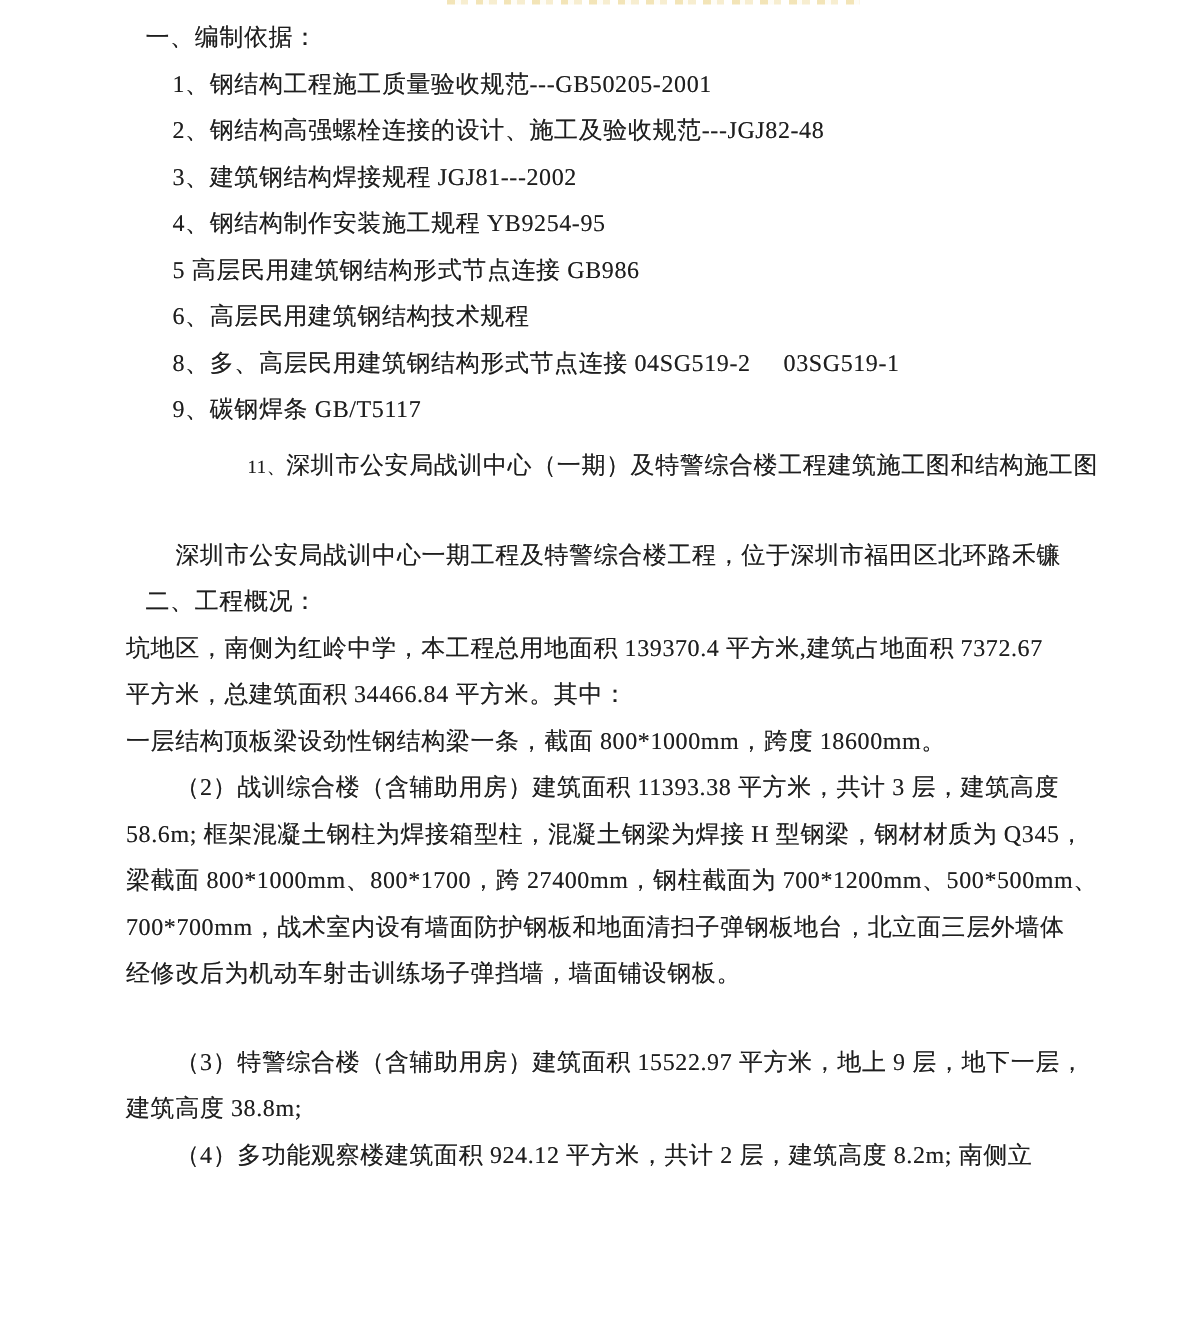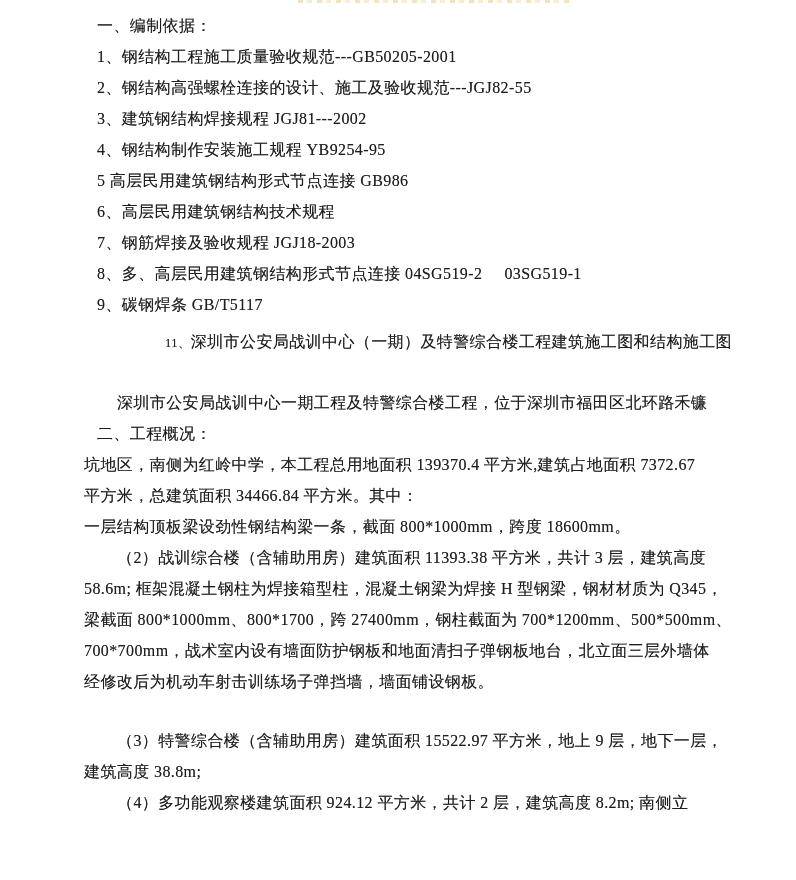--- a/index.html
+++ b/index.html
@@ -42,21 +42,21 @@
     font-size: 16px;
     line-height: 31px;
     white-space: pre;
     letter-spacing: 0.4px;
     text-shadow: 0 0 0.4px rgba(30, 30, 30, 0.55);
   }
   .heading {
     margin-left: 13px;
   }
   .item {
-    margin-left: 13px;
+    margin-left: 31px;
   }
   .item.small-num .num {
     font-size: 12.5px;
   }
   .gap-before {
     margin-top: 6px;
     text-align: right;
   }
   .section-gap {
     height: 28px;
@@ -73,26 +73,25 @@
 
 <div class="page">
 
   <div class="top-remnant"></div>
 
   <div class="content">
 
     <div class="line heading">一、编制依据：</div>
 
     <div class="line item"><span class="num">1、</span><span>钢结构工程施工质量验收规范---GB50205-2001</span></div>
-    <div class="line item"><span class="num">2、</span><span>钢结构高强螺栓连接的设计、施工及验收规范---JGJ82-55</span></div>
+    <div class="line item"><span class="num">2、</span><span>钢结构高强螺栓连接的设计、施工及验收规范---JGJ82-48</span></div>
     <div class="line item"><span class="num">3、</span><span>建筑钢结构焊接规程 JGJ81---2002</span></div>
     <div class="line item"><span class="num">4、</span><span>钢结构制作安装施工规程 YB9254-95</span></div>
     <div class="line item"><span class="num">5 </span><span>高层民用建筑钢结构形式节点连接 GB986</span></div>
     <div class="line item"><span class="num">6、</span><span>高层民用建筑钢结构技术规程</span></div>
-    <div class="line item"><span class="num">7、</span><span>钢筋焊接及验收规程 JGJ18-2003</span></div>
     <div class="line item"><span class="num">8、</span><span>多、高层民用建筑钢结构形式节点连接 04SG519-2     03SG519-1</span></div>
     <div class="line item"><span class="num">9、</span><span>碳钢焊条 GB/T5117</span></div>
     <div class="line item small-num gap-before"><span class="num">11、</span><span>深圳市公安局战训中心（一期）及特警综合楼工程建筑施工图和结构施工图</span></div>
 
     <div class="section-gap"></div>
 
     <div class="line indent">深圳市公安局战训中心一期工程及特警综合楼工程，位于深圳市福田区北环路禾镰</div>
 
     <div class="line heading">二、工程概况：</div>
     <div class="line">坑地区，南侧为红岭中学，本工程总用地面积 139370.4 平方米,建筑占地面积 7372.67</div>

